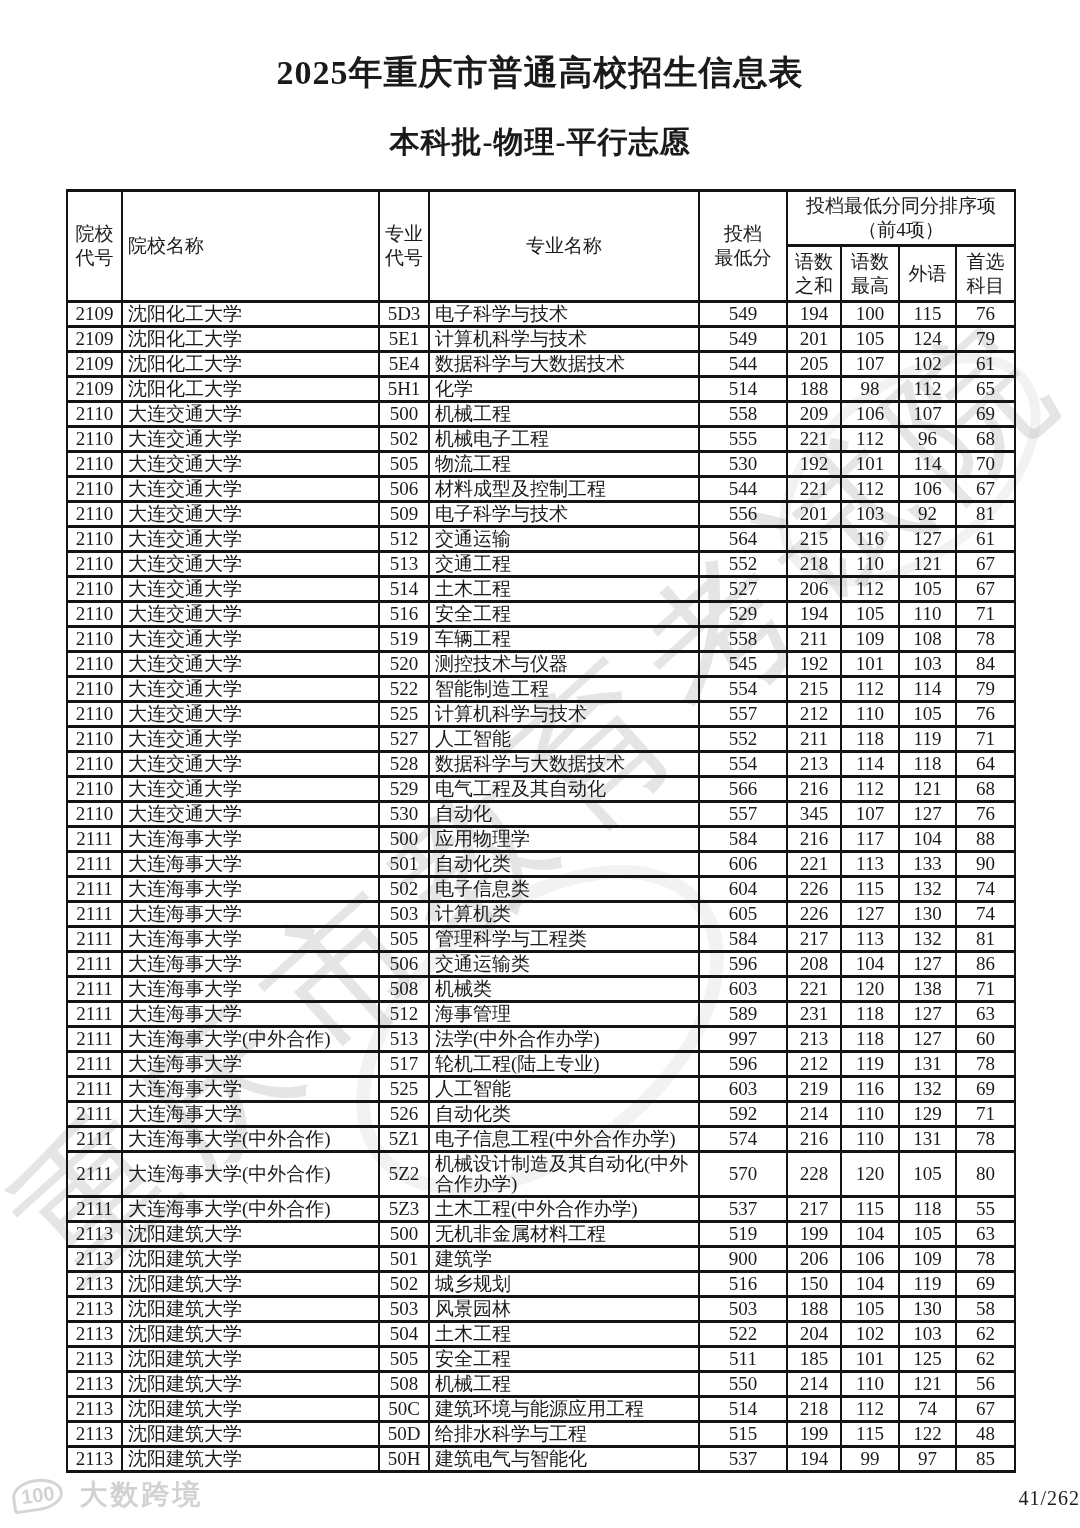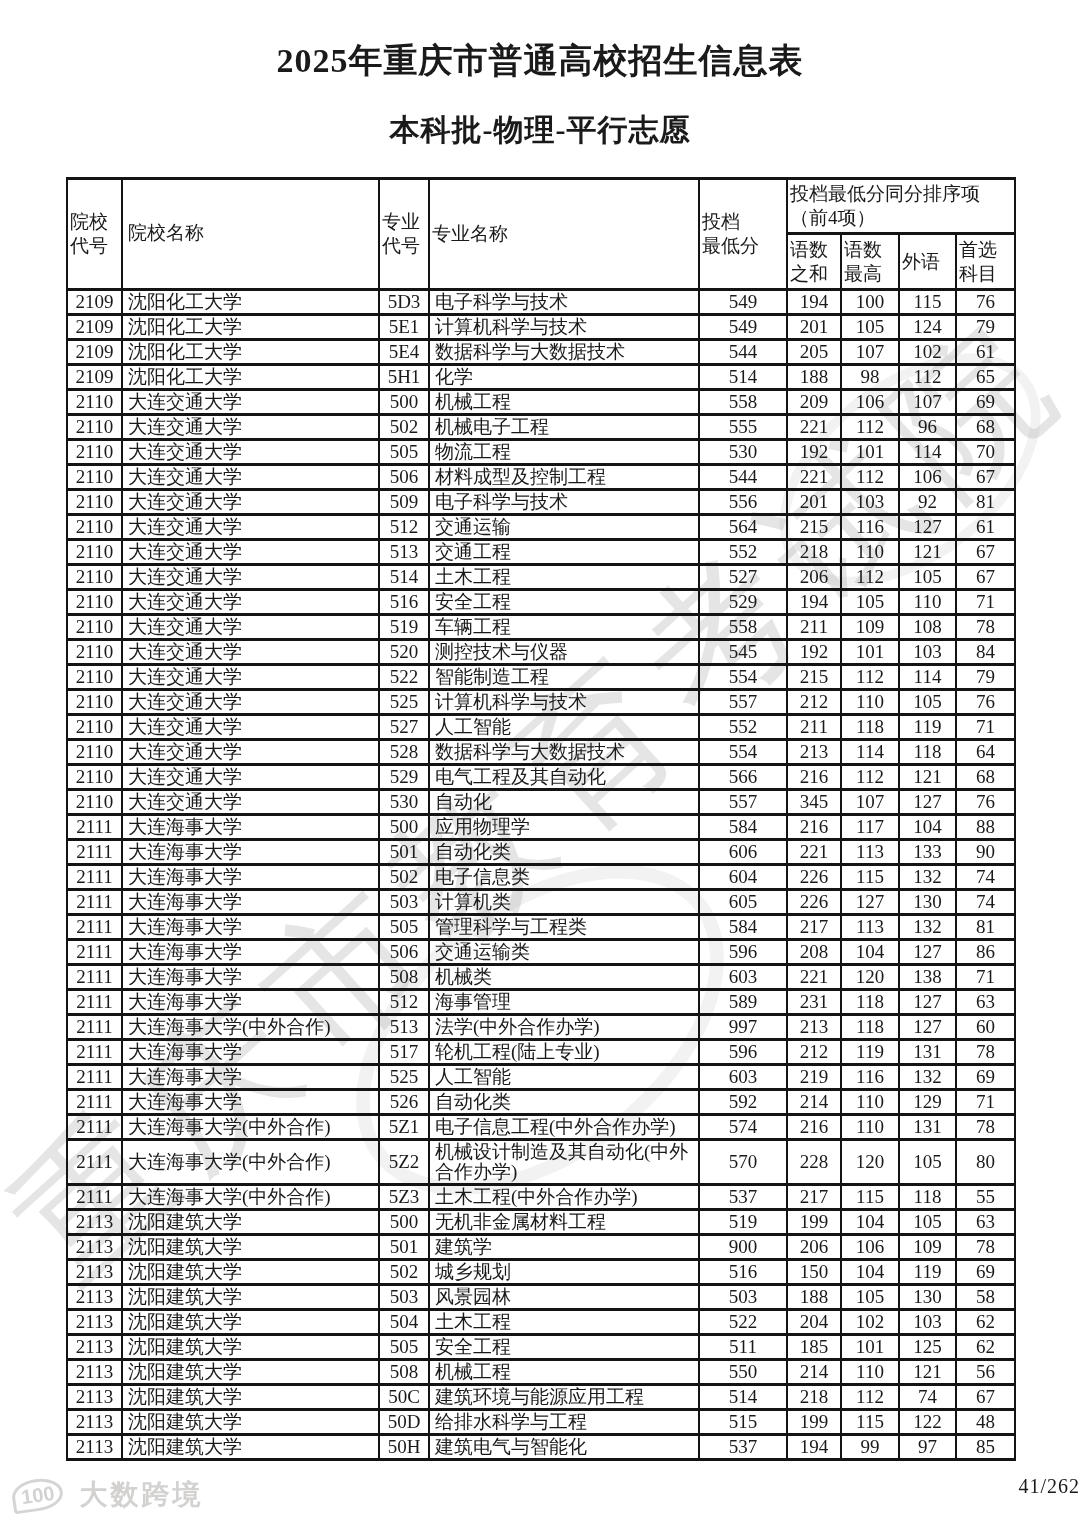--- a/index.html
+++ b/index.html
@@ -33,21 +33,21 @@
     z-index: 0;
   }
   .swirl-a { left: 330px; top: 900px; transform: rotate(-38deg); }
   .swirl-b { left: 760px; top: 380px; transform: rotate(-38deg); width: 300px; height: 180px; border-width: 10px; }
 
   .content { position: relative; z-index: 1; }
 
   
   .doc-title {
     text-align: center;
-    padding-top: 38px;
+    padding-top: 50px;
     font-size: 34px;
     font-weight: bold;
     letter-spacing: 1px;
   }
   .doc-subtitle {
     text-align: center;
     margin-top: 26px;
     font-size: 30px;
     font-weight: 600;
     letter-spacing: 1px;
@@ -65,28 +65,28 @@
     border: 2px solid #141414;
     border-top-width: 3px;
     border-bottom-width: 3px;
     font-weight: normal;
     white-space: pre-line;
     overflow: hidden;
   }
   .admission thead th {
     font-size: 19px;
     line-height: 24px;
-    text-align: left;
+    text-align: center;
     vertical-align: middle;
     padding: 2px 2px;
   }
   .admission thead tr.h1 th { height: 46px; }
   .admission thead tr.h2 th { height: 56px; }
   .admission thead th.group-head { height: 46px; }
-  .admission thead th.left-head { text-align: left; padding-left: 5px; font-family: Liberation Mono, monospace; }
+  .admission thead th.left-head { text-align: left; padding-left: 5px; }
 
   .admission td {
     font-size: 19px;
     line-height: 20px;
     padding: 1px 3px;
     height: 21px;
     vertical-align: middle;
     text-align: center;
   }
   .admission td.c1, .admission td.c3 { text-align: left; padding-left: 5px; }

